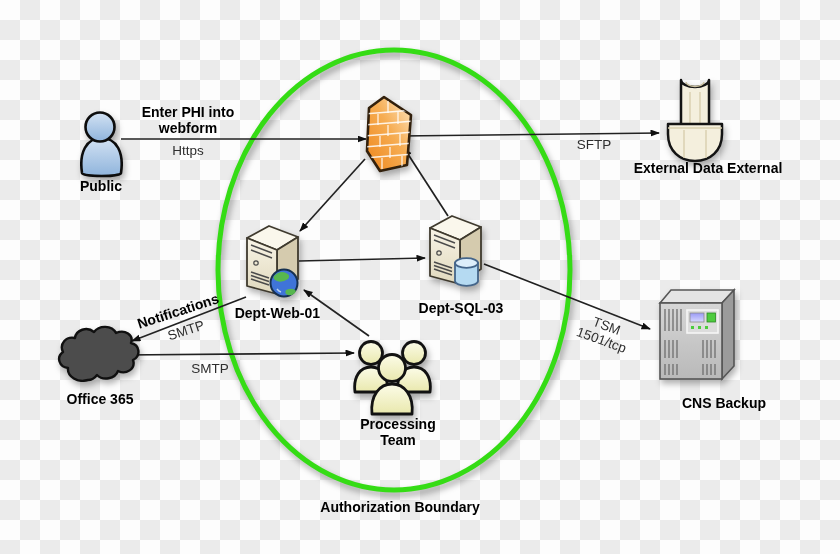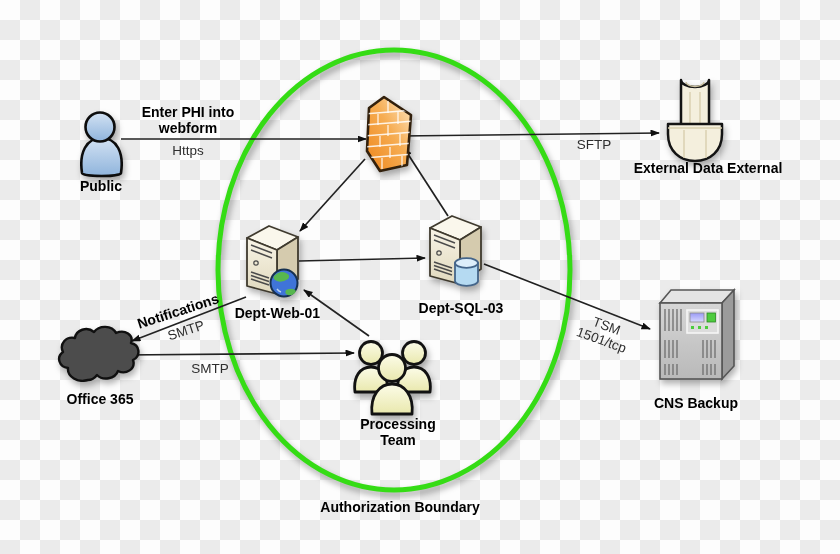--- a/index.html
+++ b/index.html
@@ -195,16 +195,16 @@
   <div class="lbl reg" style="left:562px;top:137px;width:64px;">SFTP</div>
   <div class="lbl bold nowrap" style="left:618px;top:160px;width:180px;">External Data External</div>
   <div class="lbl bold nowrap" style="left:228px;top:305px;width:92px;text-align:right;">Dept-Web-01</div>
   <div class="lbl bold nowrap" style="left:415px;top:300px;width:92px;">Dept-SQL-03</div>
   <div class="lbl bold nowrap" style="left:129px;top:303px;width:98px;transform:rotate(-18deg);">Notifications</div>
   <div class="lbl reg" style="left:154px;top:323px;width:64px;transform:rotate(-18deg);">SMTP</div>
   <div class="lbl reg" style="left:178px;top:361px;width:64px;">SMTP</div>
   <div class="lbl bold nowrap" style="left:58px;top:391px;width:84px;">Office 365</div>
   <div class="lbl bold" style="left:355px;top:416px;width:86px;">Processing Team</div>
   <div class="lbl reg" style="left:570px;top:318px;width:68px;transform:rotate(20deg);">TSM 1501/tcp</div>
-  <div class="lbl bold nowrap" style="left:652px;top:395px;width:88px;">CNS Backup</div>
+  <div class="lbl bold nowrap" style="left:680px;top:395px;width:88px;">CNS Backup</div>
   <div class="lbl bold nowrap" style="left:312px;top:499px;width:176px;">Authorization Boundary</div>
 
 </div>
 
 </body></html>

